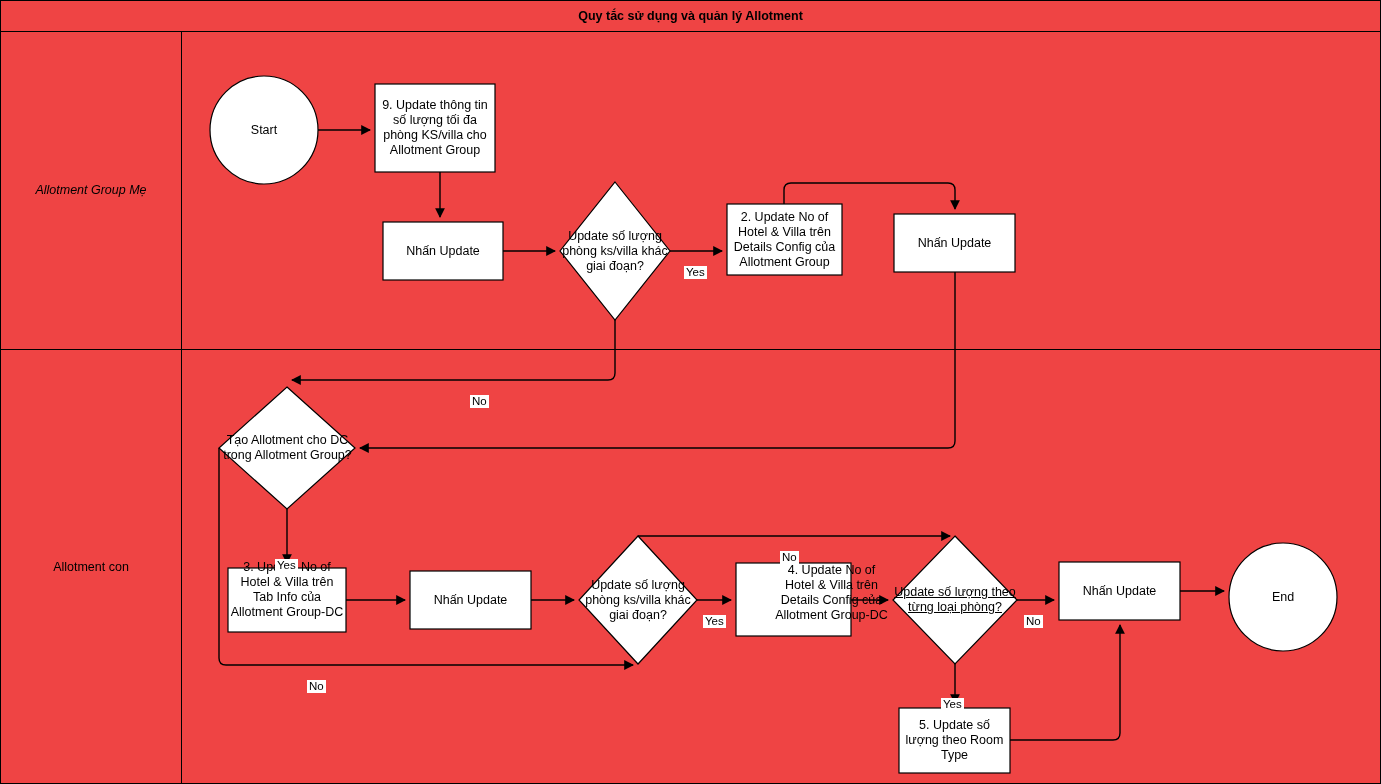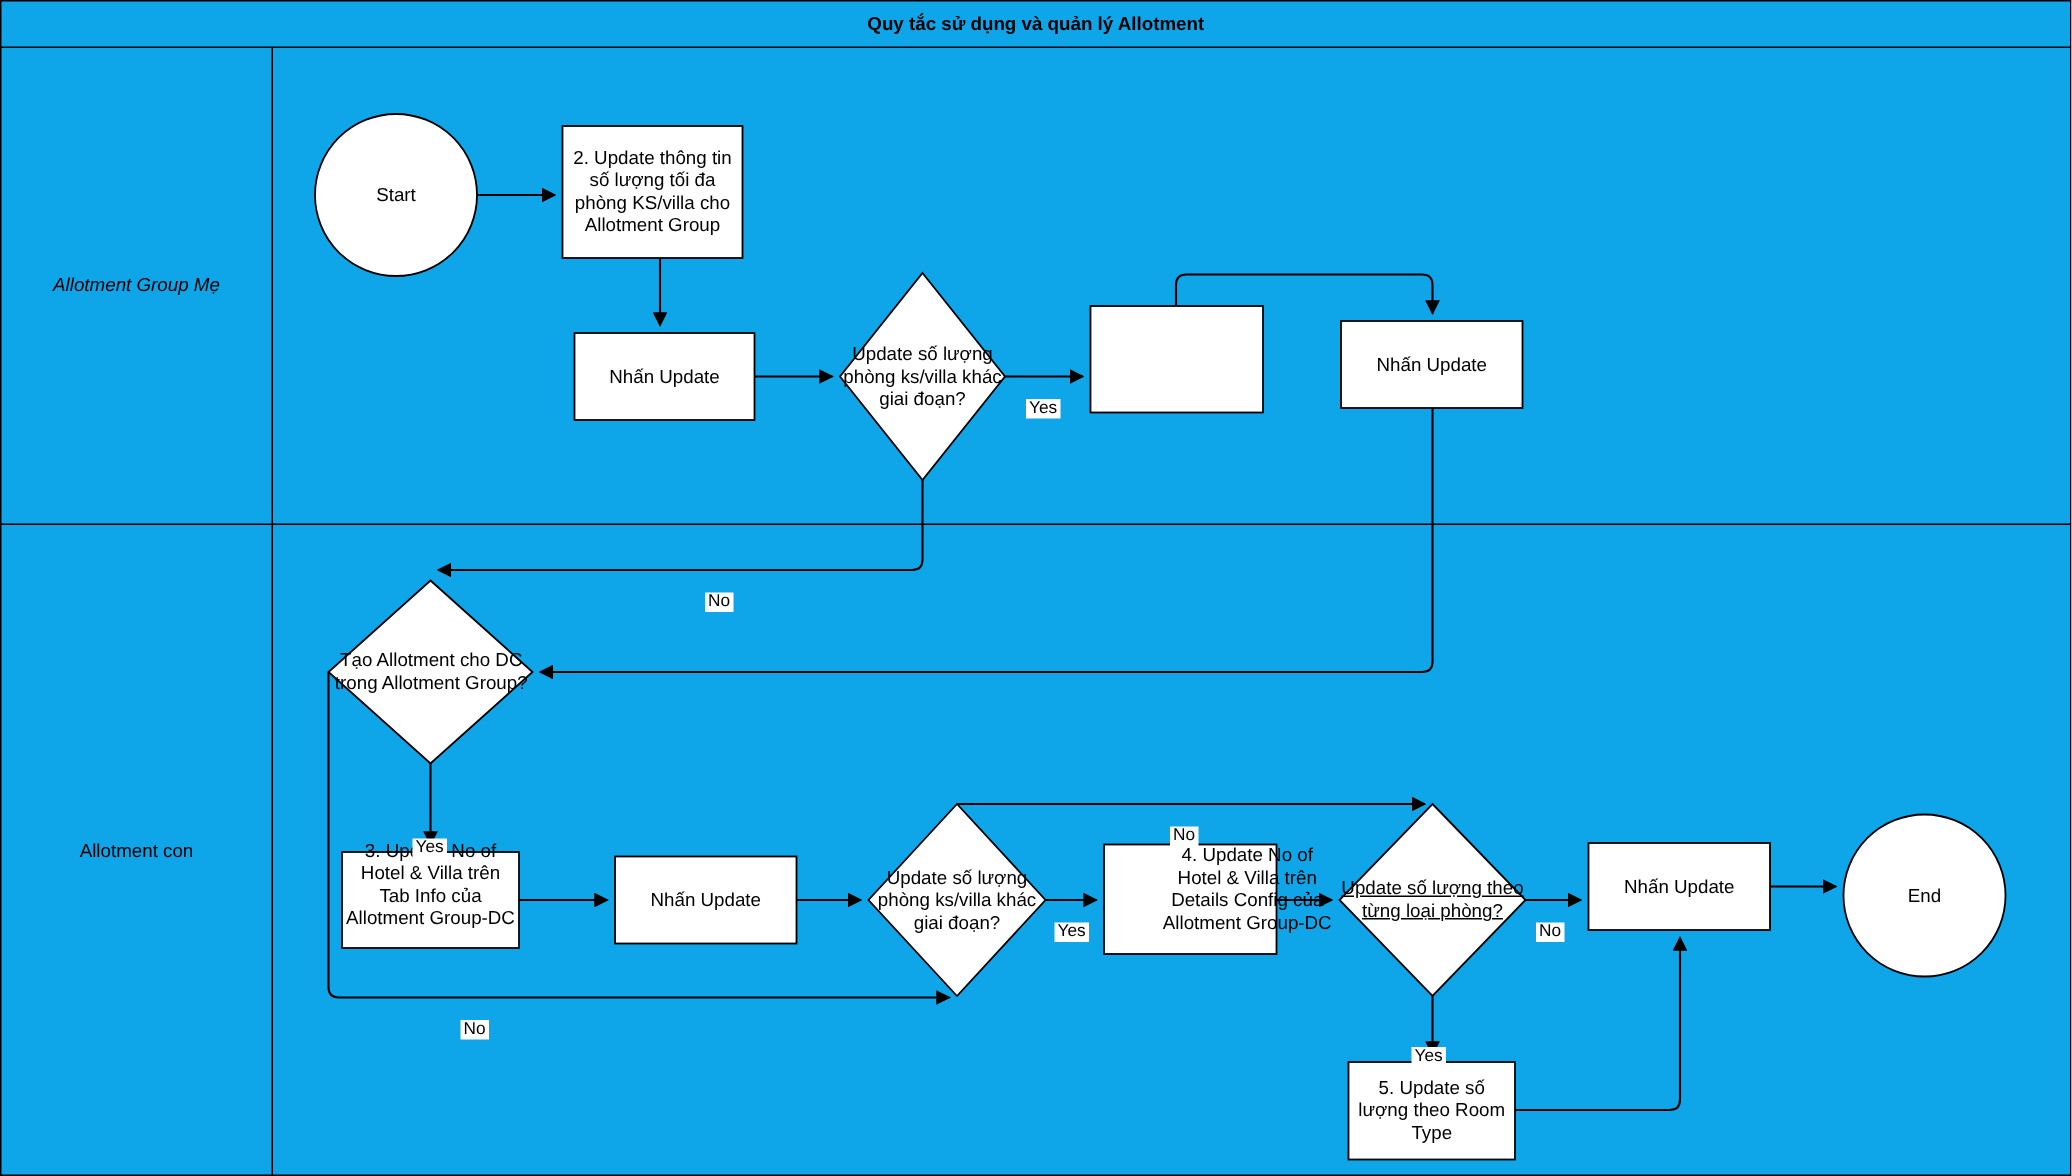--- a/index.html
+++ b/index.html
@@ -7,21 +7,21 @@
     padding: 0;
     background: #ffffff;
   }
   body {
     font-family: "Liberation Sans", sans-serif;
   }
   #canvas {
     position: relative;
     width: 1381px;
     height: 784px;
-    background: #0ea5e9;
+    background: #ef4444;
     overflow: hidden;
   }
   svg.layer {
     position: absolute;
     left: 0;
     top: 0;
     width: 1381px;
     height: 784px;
   }
   .lane-frame {
@@ -160,23 +160,24 @@
 
     <path class="edge" d="M 1180 591 L 1224 591" marker-end="url(#arrow)"></path>
   </svg>
 
   <div class="title-text">Quy tắc sử dụng và quản lý Allotment</div>
 
   <div class="lane-label" style="top:31px;height:318px;font-style:italic;">Allotment Group Mẹ</div>
   <div class="lane-label" style="top:350px;height:433px;">Allotment con</div>
 
   <div class="node-text" style="left:210px;top:100px;width:108px;height:60px;">Start</div>
-  <div class="node-text" style="left:375px;top:84px;width:120px;height:88px;padding:2px;">2. Update thông tin số lượng tối đa phòng KS/villa cho Allotment Group</div>
+  <div class="node-text" style="left:375px;top:84px;width:120px;height:88px;padding:2px;">9. Update thông tin số lượng tối đa phòng KS/villa cho Allotment Group</div>
   <div class="node-text" style="left:383px;top:222px;width:120px;height:58px;">Nhấn Update</div>
   <div class="node-text" style="left:552px;top:225px;width:126px;height:52px;">Update số lượng phòng ks/villa khác giai đoạn?</div>
+  <div class="node-text" style="left:727px;top:204px;width:115px;height:71px;padding:2px;">2. Update No of Hotel &amp; Villa trên Details Config của Allotment Group</div>
   <div class="node-text" style="left:894px;top:214px;width:121px;height:58px;">Nhấn Update</div>
 
   <div class="node-text" style="left:218px;top:424px;width:139px;height:48px;">Tạo Allotment cho DC trong Allotment Group?</div>
   <div class="node-text" style="left:228px;top:568px;width:118px;height:44px;padding:1px;">3. Update No of Hotel &amp; Villa trên Tab Info của Allotment Group-DC</div>
   <div class="node-text" style="left:410px;top:571px;width:121px;height:58px;">Nhấn Update</div>
   <div class="node-text" style="left:575px;top:574px;width:126px;height:52px;">Update số lượng phòng ks/villa khác giai đoạn?</div>
   <div class="node-text" style="left:774px;top:563px;width:115px;height:60px;padding:1px;">4. Update No of Hotel &amp; Villa trên Details Config của Allotment Group-DC</div>
   <div class="node-text" style="left:893px;top:574px;width:124px;height:52px;text-decoration:underline;">Update số lượng theo từng loại phòng?</div>
   <div class="node-text" style="left:1059px;top:562px;width:121px;height:58px;">Nhấn Update</div>
   <div class="node-text" style="left:899px;top:708px;width:111px;height:65px;padding:2px;border-radius:20px;">5. Update số lượng theo Room Type</div>

